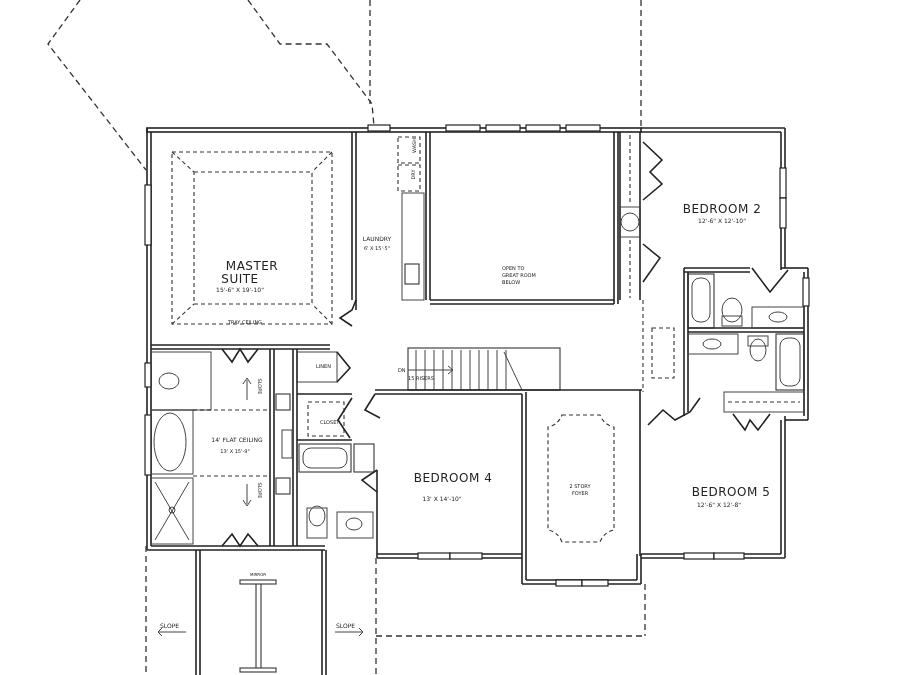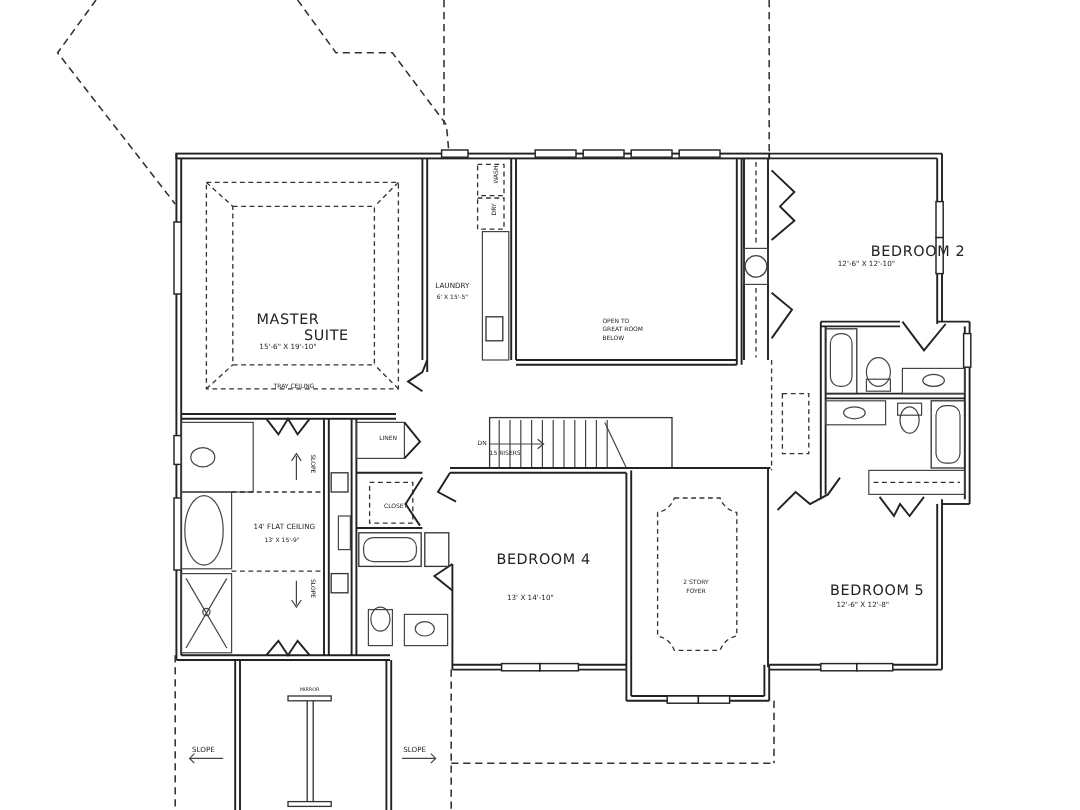--- a/index.html
+++ b/index.html
@@ -235,39 +235,39 @@
     <line class="wall2" x1="256" y1="584" x2="256" y2="668"></line>
     <line class="wall2" x1="261" y1="584" x2="261" y2="668"></line>
     <rect class="wall2" x="240" y="668" width="36" height="4"></rect>
     <line class="thin" x1="158" y1="632" x2="186" y2="632"></line>
     <path class="thin" d="M162,628 L158,632 L162,636"></path>
     <line class="thin" x1="335" y1="632" x2="363" y2="632"></line>
     <path class="thin" d="M359,628 L363,632 L359,636"></path>
   </g>
 </svg>
 
-<div class="lbl room center" style="left:240px;top:260px;text-align:right;"><span>MASTER</span></div>
-<div class="lbl room center" style="left:240px;top:273px;margin-left:32px;"><span>SUITE</span></div>
+<div class="lbl room center" style="left:252px;top:260px;text-align:right;"><span>MASTER</span></div>
+<div class="lbl room center" style="left:240px;top:273px;"><span>SUITE</span></div>
 <div class="lbl dim center" style="left:240px;top:287px;">15'-6" X 19'-10"</div>
 <div class="lbl tiny center" style="left:245px;top:320px;">TRAY CEILING</div>
 
 <div class="lbl small center" style="left:377px;top:236px;">LAUNDRY</div>
 <div class="lbl tiny center" style="left:377px;top:246px;">6' X 15'-5"</div>
 
 <div class="lbl tiny" style="left:502px;top:266px;">OPEN TO</div>
 <div class="lbl tiny" style="left:502px;top:273px;">GREAT ROOM</div>
 <div class="lbl tiny" style="left:502px;top:280px;">BELOW</div>
 
-<div class="lbl room center" style="left:722px;top:203px;margin-left:43px;">BEDROOM 2</div>
+<div class="lbl room center" style="left:722px;top:203px;">BEDROOM 2</div>
 <div class="lbl dim center" style="left:722px;top:218px;">12'-6" X 12'-10"</div>
 
 <div class="lbl room center" style="left:731px;top:486px;">BEDROOM 5</div>
 <div class="lbl dim center" style="left:719px;top:502px;">12'-6" X 12'-8"</div>
 
-<div class="lbl room center" style="left:453px;top:460px;">BEDROOM 4</div>
+<div class="lbl room center" style="left:453px;top:472px;">BEDROOM 4</div>
 <div class="lbl dim center" style="left:442px;top:496px;">13' X 14'-10"</div>
 
 <div class="lbl tiny center" style="left:580px;top:484px;">2 STORY</div>
 <div class="lbl tiny center" style="left:580px;top:491px;">FOYER</div>
 
 <div class="lbl small center" style="left:237px;top:437px;">14' FLAT CEILING</div>
 <div class="lbl tiny center" style="left:235px;top:449px;">13' X 15'-9"</div>
 
 <div class="lbl tiny" style="left:316px;top:364px;">LINEN</div>
 <div class="lbl tiny" style="left:320px;top:420px;">CLOSET</div>

